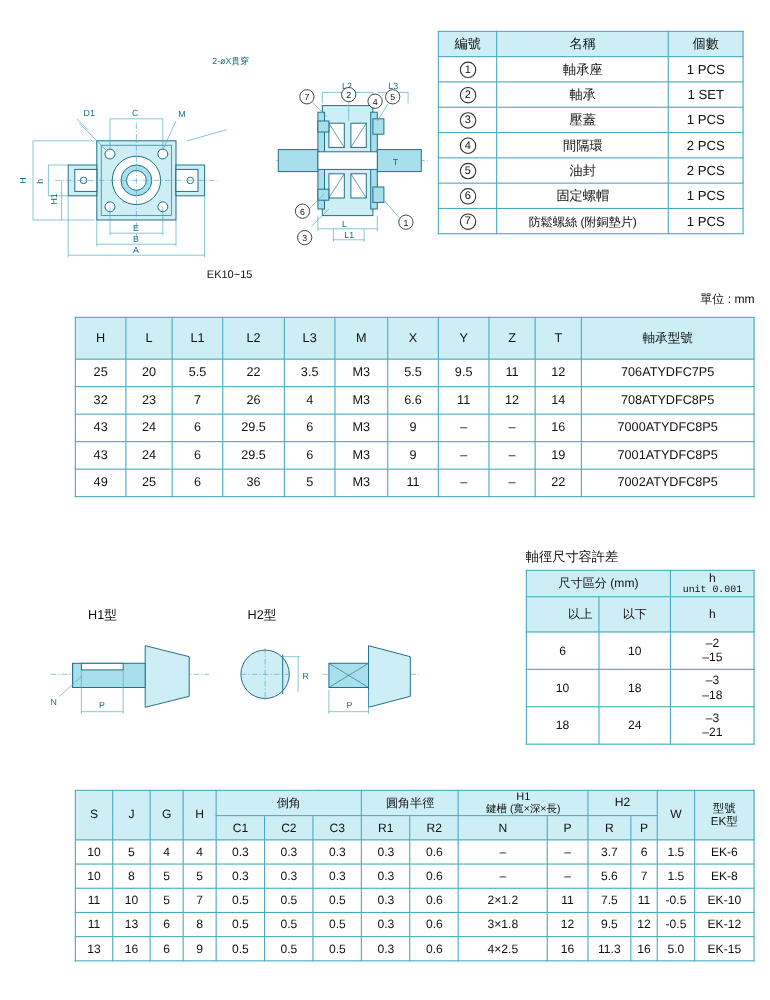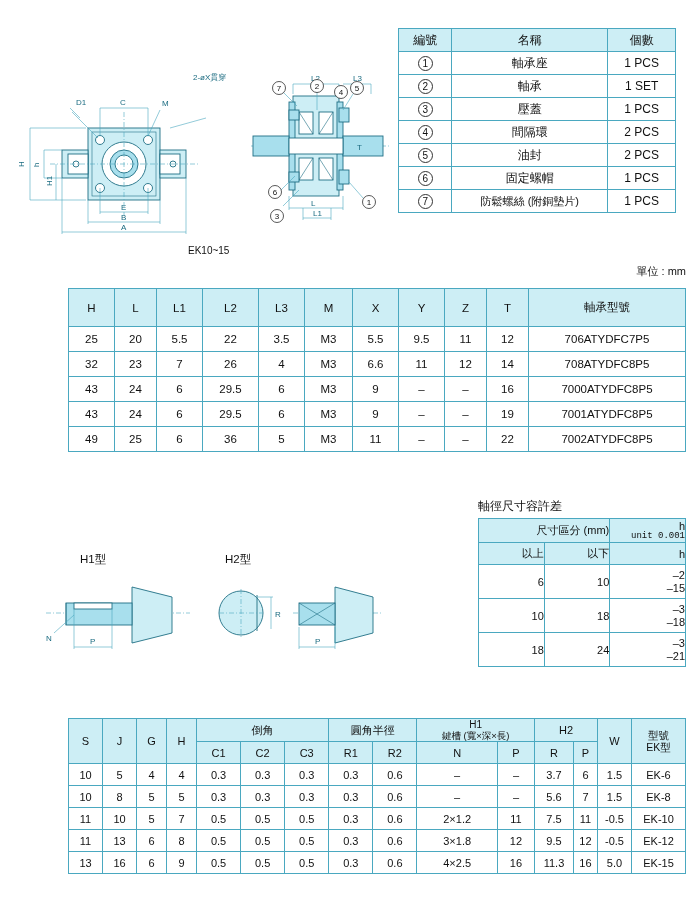--- a/index.html
+++ b/index.html
@@ -39,21 +39,21 @@
     font-size:10px; text-align:center;
   }
 
   
   #dim-table { left:68px; top:288px; width:618px; }
   #dim-table td { height:25px; font-size:11.5px; }
   #dim-table thead td { height:38px; }
 
   
   #tol-table { left:478px; top:518px; width:208px; }
-  #tol-table td { font-size:11px;text-align:right; }
+  #tol-table td { font-size:11px; }
 
   
   #bot-table { left:68px; top:718px; width:618px; }
   #bot-table td { height:22px; font-size:11px; }
 
   .label { position:absolute; font-size:11.5px; }
   .unit-note { position:absolute; right:14px; top:264px; font-size:11px; }
 
   
   svg { display:block; }
@@ -141,21 +141,21 @@
       <text x="110" y="55">C</text>
       <text x="152" y="56">M</text>
       <text x="14" y="117" transform="rotate(-90 14 117)">H</text>
       <text x="29" y="117" transform="rotate(-90 29 117)">h</text>
       <text x="42" y="136" transform="rotate(-90 42 136)">H1</text>
       <text x="111" y="160">E</text>
       <text x="111" y="170">B</text>
       <text x="111" y="180">A</text>
     </g>
   </svg>
-  <span class="abs" style="left:183px; top:22px; font-size:8px; color:#1a6b80; white-space:nowrap;">2-øX貫穿</span>
+  <span class="abs" style="left:183px; top:0; font-size:8px; color:#1a6b80; white-space:nowrap;">2-øX貫穿</span>
 </div>
 
 <div class="abs" style="left:245px; top:50px; width:150px; height:190px;">
   <svg width="150" height="190" viewBox="0 0 150 190">
 
     <line x1="6" y1="96" x2="146" y2="96" class="dash"></line>
 
     <rect x="48" y="46" width="46" height="100" class="fillbody"></rect>
 
     <rect x="44" y="52" width="6" height="88" class="fillbody2"></rect>
@@ -425,21 +425,21 @@
 <table class="grid abs" id="tol-table">
   <thead>
     <tr>
       <td class="hdr" colspan="2" style="height:24px;">尺寸區分 (mm)</td>
       <td class="hdr" rowspan="1" style="width:76px; height:24px; line-height:1.1;">
         <div style="font-size:11px;">h</div>
         <div style="font-size:9px; font-family:'Liberation Mono', monospace;">unit 0.001</div>
       </td>
     </tr>
     <tr>
-      <td class="hdr" style="width:66px; height:22px;padding-left:32px;">以上</td>
+      <td class="hdr" style="width:66px; height:32px;padding-left:32px;">以上</td>
       <td class="hdr" style="width:66px; height:22px;">以下</td>
       <td class="hdr" style="height:22px;">h</td>
     </tr>
   </thead>
   <tbody>
     <tr>
       <td style="height:34px;">6</td>
       <td>10</td>
       <td>
         <div style="line-height:1.1;">–2</div>

